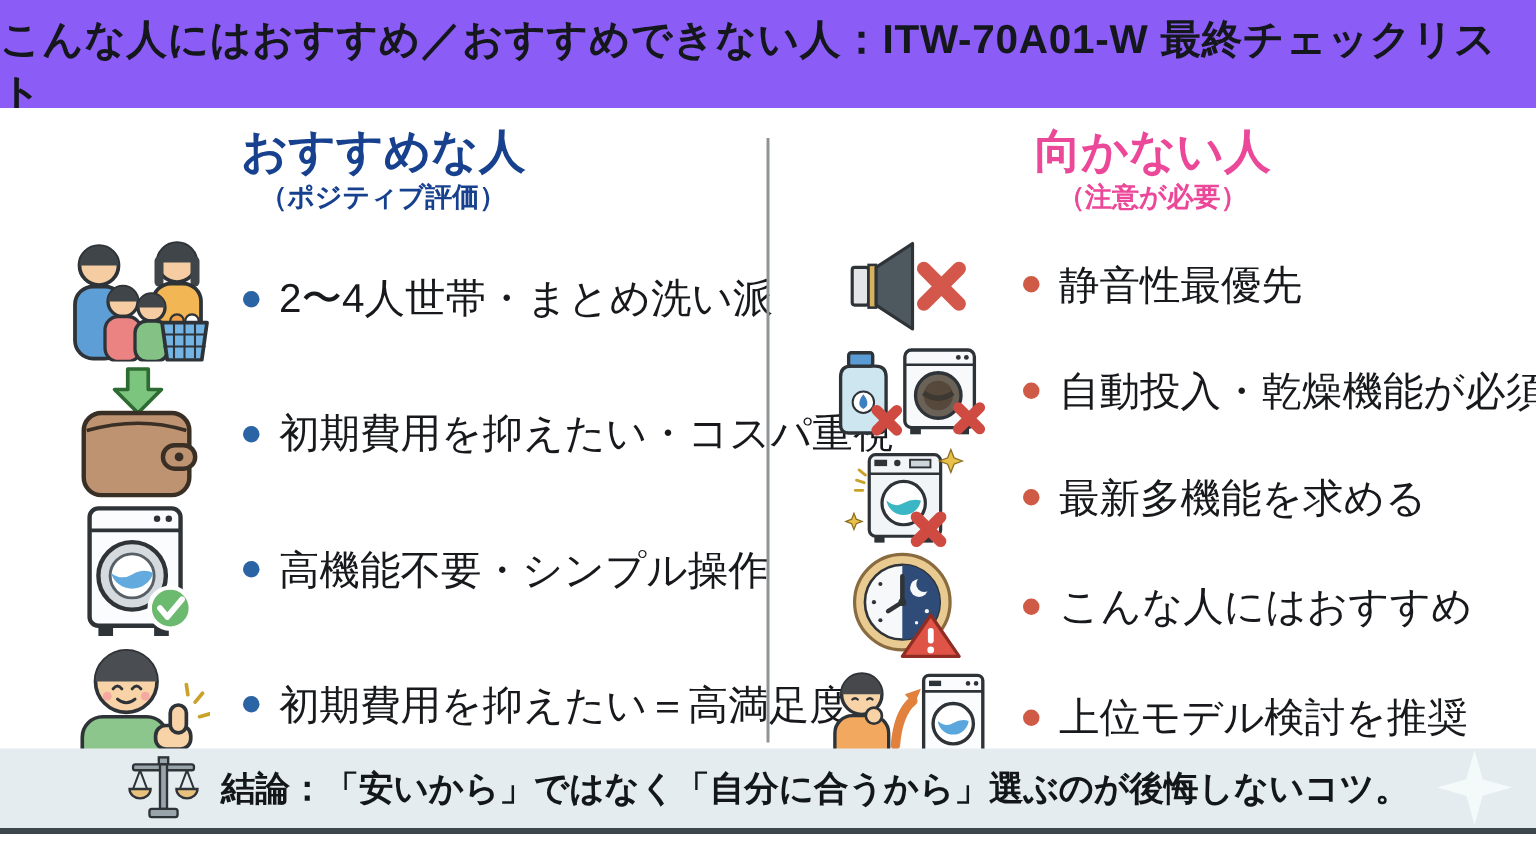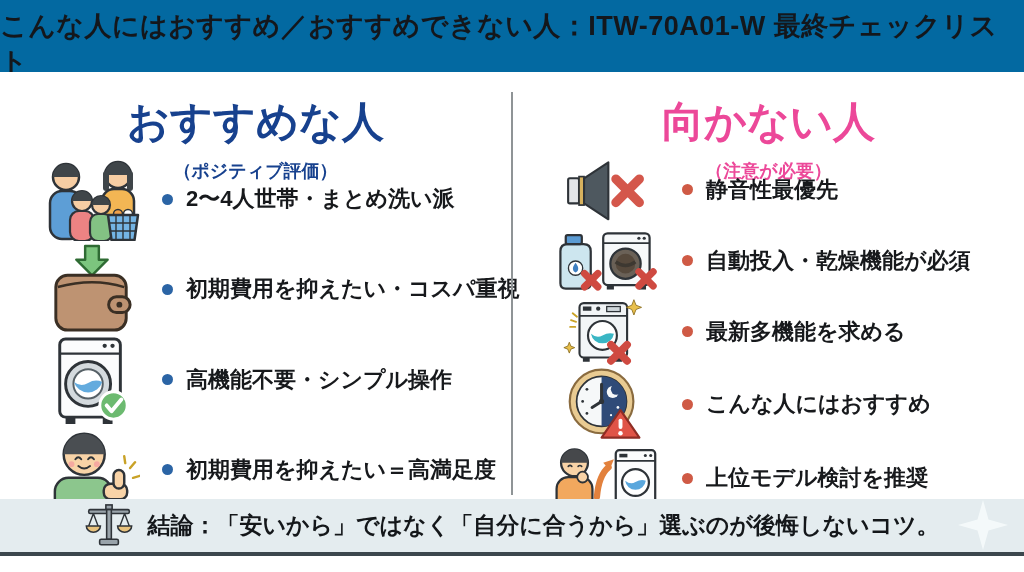--- a/index.html
+++ b/index.html
@@ -1,40 +1,40 @@
 <!DOCTYPE html>
 <html><head>
 <meta charset="utf-8">
 <style>
   html,body{margin:0;padding:0;background:#fff;}
   .page{position:relative;width:1024px;height:572px;overflow:hidden;background:#ffffff;
         font-family:"Liberation Sans","DejaVu Sans",sans-serif;}
   
-  .top-band{height:88px;background:#0369a1;display:flex;align-items:center;justify-content:center;}
+  .top-band{height:88px;background:#8b5cf6;display:flex;align-items:center;justify-content:center;}
   .top-band h1{margin:0;font-size:27px;font-weight:800;color:#14171c;letter-spacing:.5px;}
   
   .main{position:absolute;top:72px;left:0;right:0;bottom:57px;display:flex;background:#fff;}
   .col{width:511px;display:flex;flex-direction:column;box-sizing:border-box;}
   .divider{width:2px;background:#8f9496;margin:20px 0;}
   .col-head{text-align:center;padding-top:10px;line-height:1.12;height:72px;}
-  .col-title{font-size:42px;font-weight:800;margin:16px;}
+  .col-title{font-size:31px;font-weight:800;margin:2px;}
   .col-sub{font-size:18px;font-weight:700;margin-top:2px;}
   .left .col-title,.left .col-sub{color:#17418e;}
   .right .col-title,.right .col-sub{color:#ec4899;}
   .items{list-style:none;margin:0;padding:0;flex:1;display:flex;flex-direction:column;}
   .item{flex:1;display:flex;align-items:center;}
   .left .item{padding-left:40px;}
   .right .item{padding-left:33px;}
   .icon-box{display:flex;align-items:center;justify-content:center;flex-shrink:0;}
   .left .icon-box{width:104px;}
   .right .icon-box{width:118px;}
   .bullet{width:11px;height:11px;border-radius:50%;margin:0 13px 0 18px;flex-shrink:0;}
   .left .bullet{background:#2b64a5;}
   .right .bullet{background:#cf5a45;}
-  .label{font-size:22px;font-weight:700;color:#17191c;white-space:nowrap;}
+  .label{font-size:27px;font-weight:400;color:#17191c;white-space:nowrap;}
   
   .bottom-band{position:absolute;left:0;right:0;bottom:16px;height:57px;background:#e4ecef;
                box-sizing:border-box;border-bottom:4px solid #3c474d;
                display:flex;align-items:center;justify-content:center;gap:13px;}
   .conclusion{font-size:23px;font-weight:800;color:#14171a;white-space:nowrap;}
   .sparkle{position:absolute;right:16px;top:1px;width:50px;height:50px;background:#f7fbfc;opacity:.85;
            clip-path:polygon(50% 0,61% 39%,100% 50%,61% 61%,50% 100%,39% 61%,0 50%,39% 39%);}
   svg{display:block;}
 </style>
 </head>

